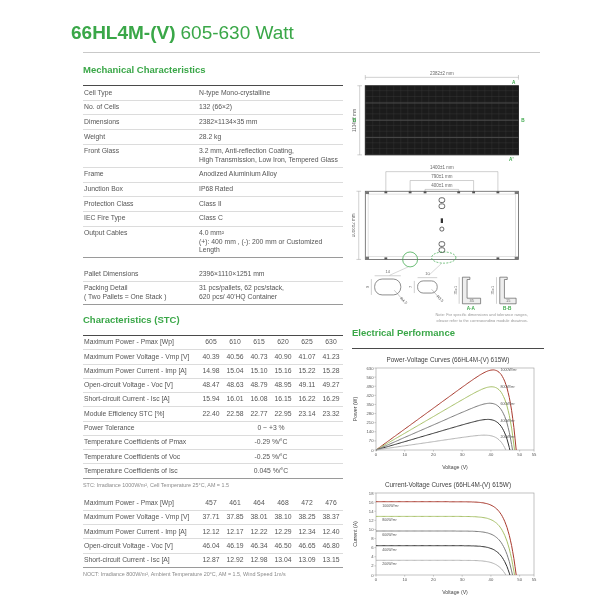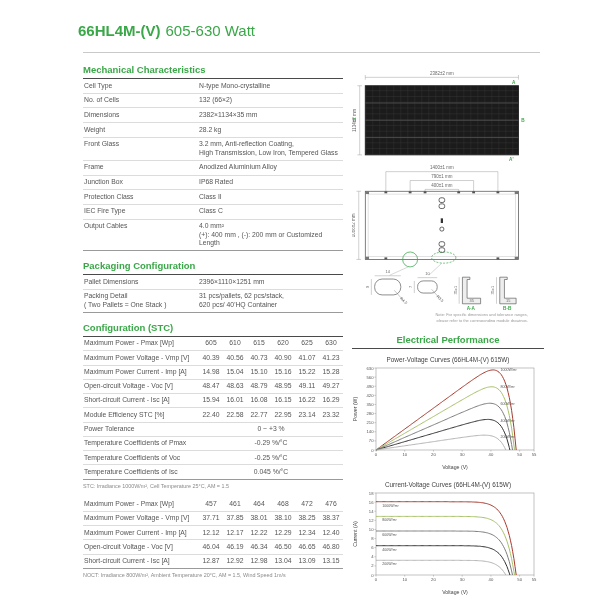--- a/index.html
+++ b/index.html
@@ -1,25 +1,25 @@
 <!DOCTYPE html>
 <html><head>
 <meta charset="utf-8">
 <style>
   *{margin:0;padding:0;box-sizing:border-box;}
   html,body{width:600px;height:600px;}
   body{background:#fff;font-family:"Liberation Sans",sans-serif;position:relative;overflow:hidden;color:#555;}
-  .hdr{position:absolute;left:78px;top:22px;font-size:15px;white-space:nowrap;}
+  .hdr{position:absolute;left:71px;top:22px;font-size:19px;white-space:nowrap;}
   .hdr .model{color:#3aa748;font-weight:bold;}
   .hdr .watt{color:#3aa748;font-weight:400;margin-left:5px;}
   .hdr-line{position:absolute;left:83px;top:52px;width:457px;border-top:1px solid #c9c9c9;}
   .leftcol{position:absolute;left:83px;top:64px;width:260px;}
   .rightcol{position:absolute;left:352px;top:64px;width:192px;}
   .section{margin-bottom:9px;}
-  .sec-title{color:#3aa748;font-weight:bold;font-size:9.5px;padding-bottom:3px;border-bottom:1.5px solid #4a4a4a;}
+  .sec-title{color:#3aa748;font-weight:bold;font-size:9.5px;padding-bottom:10px;border-bottom:1.5px solid #4a4a4a;}
   .kvrow{display:flex;border-bottom:1px solid #dcdcdc;font-size:6.8px;line-height:1.25;}
   .kvrow:last-child{border-bottom:1px solid #9a9a9a;}
   .kvl{width:112px;padding:2.6px 2px 2.6px 1px;color:#555;white-space:pre-line;}
   .kvv{flex:1;padding:2.6px 0 2.6px 4px;color:#555;white-space:pre-line;}
   .speclabel{width:116px;padding:2.4px 1px;color:#555;}
   .specval{flex:1;text-align:center;padding:2.4px 0;}
   .spanval{flex:1;text-align:center;padding:2.4px 0;}
   .footnote{font-size:5.4px;color:#8a8a8a;margin-top:3px;}
   .chart-title{font-size:6.4px;color:#444;text-align:center;margin:7px 0 1px 0;}
   svg text{font-family:"Liberation Sans",sans-serif;}
@@ -81,37 +81,36 @@
         </div>
         <div class="kvrow">
           <div class="kvl">Output Cables</div>
           <div class="kvv">4.0 mm²
 (+): 400 mm , (-): 200 mm or Customized Length</div>
         </div>
       </div>
   </div>
 
   <div class="section">
-    <div class="sec-title">Packaging Configuration</div>
     <div>
         <div class="kvrow">
           <div class="kvl">Pallet Dimensions</div>
           <div class="kvv">2396×1110×1251 mm</div>
         </div>
         <div class="kvrow">
           <div class="kvl">Packing Detail
 ( Two Pallets = One Stack )</div>
           <div class="kvv">31 pcs/pallets, 62 pcs/stack,
 620 pcs/ 40'HQ Container</div>
         </div>
       </div>
   </div>
 
   <div class="section">
-    <div class="sec-title">Configuration (STC)</div>
+    <div class="sec-title">Characteristics (STC)</div>
     <div>
         <div class="kvrow">
           <div class="speclabel">Maximum Power - Pmax [Wp]</div>
           <div class="specval">605</div>
           <div class="specval">610</div>
           <div class="specval">615</div>
           <div class="specval">620</div>
           <div class="specval">625</div>
           <div class="specval">630</div>
         </div>
@@ -335,21 +334,21 @@
       <line x1="154.5" y1="224" x2="154.5" y2="252.5" class="dimline"></line>
       <text transform="translate(152,238) rotate(-90)" text-anchor="middle" class="dim2">35±1</text>
       <text x="167" y="250.5" text-anchor="middle" class="dim2">15</text>
       <text x="166" y="259" text-anchor="middle" class="gmark">B-B</text>
     </g>
 
     <text x="188" y="266" text-anchor="end" class="note">Note: For specific dimensions and tolerance ranges,</text>
     <text x="188" y="271.5" text-anchor="end" class="note">please refer to the corresponding module drawings.</text>
   </svg>
 
-  <div class="sec-title" style="margin-top:8px;text-align:center;">Electrical Performance</div>
+  <div class="sec-title" style="margin-top:1px;">Electrical Performance</div>
 
   <div class="chart-title">Power-Voltage Curves (66HL4M-(V) 615W)</div>
   <svg id="pvchart" width="190" height="106" viewBox="0 0 190 106">
       <rect x="24" y="4" width="158" height="82" fill="#fff" stroke="#999" stroke-width="0.6"></rect>
       <line x1="22.4" y1="86" x2="24" y2="86" stroke="#999" stroke-width="0.5"></line>
       <text x="21.5" y="87.6" text-anchor="end" font-size="4.2" fill="#555">0</text>
       <line x1="22.4" y1="76.88888888888889" x2="24" y2="76.88888888888889" stroke="#999" stroke-width="0.5"></line>
       <text x="21.5" y="78.48888888888888" text-anchor="end" font-size="4.2" fill="#555">70</text>
       <line x1="22.4" y1="67.77777777777777" x2="24" y2="67.77777777777777" stroke="#999" stroke-width="0.5"></line>
       <text x="21.5" y="69.37777777777777" text-anchor="end" font-size="4.2" fill="#555">140</text>

